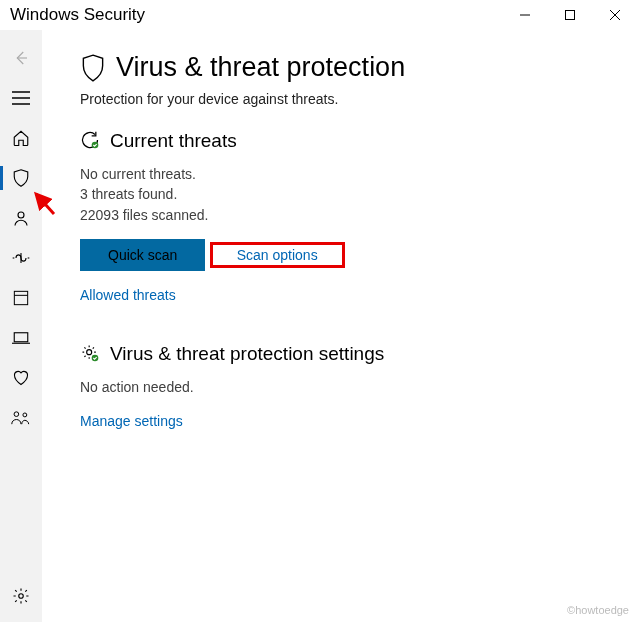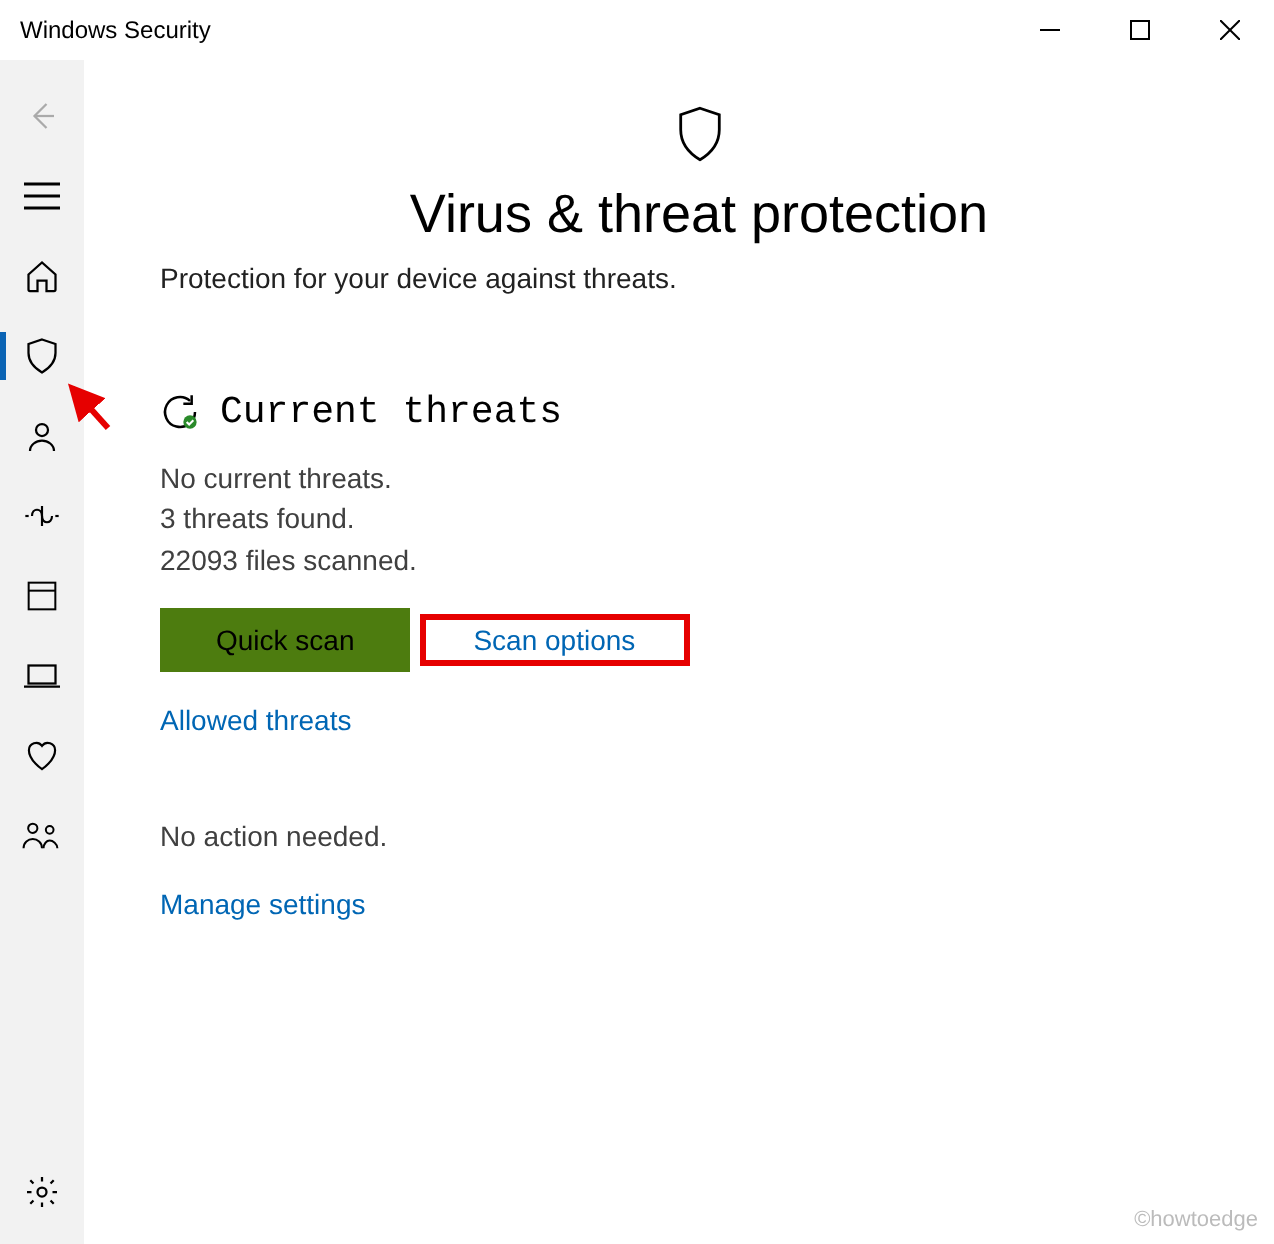--- a/index.html
+++ b/index.html
@@ -1,35 +1,35 @@
 <!DOCTYPE html>
 <html><head>
 <meta charset="utf-8">
 <style>
   * { box-sizing: border-box; margin: 0; padding: 0; }
   html, body { width: 637px; height: 622px; font-family: "Segoe UI", sans-serif; background: #fff; color: #000; overflow: hidden; position: relative; }
-  .titlebar { height: 30px; display: flex; align-items: center; padding-left: 10px; font-size: 12px; }
+  .titlebar { height: 30px; display: flex; align-items: center; padding-left: 10px; font-size: 17px; }
   .titlebar-title { flex: 1; }
   .winbtn { width: 45px; height: 30px; display: flex; align-items: center; justify-content: center; cursor: default; }
   .winbtn svg { width: 10px; height: 10px; }
   .body { display: flex; height: calc(100% - 30px); }
   .sidebar { width: 42px; background: #f2f2f2; display: flex; flex-direction: column; align-items: center; padding-top: 8px; position: relative; }
   .back { width: 42px; height: 40px; display: flex; align-items: center; justify-content: center; color: #888; }
   .nav { width: 42px; height: 40px; display: flex; align-items: center; justify-content: center; color: #000; cursor: default; }
   .nav.selected::before { content: ""; position: absolute; left: 0; width: 3px; height: 24px; background: #0b64b4; }
   .spacer { flex: 1; }
   .main { flex: 1; padding: 22px 18px 18px 38px; overflow: hidden; }
-  .page-header { display: flex; align-items: center; gap: 10px; margin-bottom: 8px; flex-direction: column; }
+  .page-header { display: flex; align-items: center; gap: 10px; margin-bottom: 8px; }
   .page-header h1 { font-weight: 400; font-size: 27px; }
-  .subtitle { font-size: 14px; color: #222; margin-bottom: 48px; }
+  .subtitle { font-size: 14px; color: #222; margin-bottom: 23px; }
   .section { margin-bottom: 40px; }
-  .section-header { display: flex; align-items: center; gap: 10px; margin-bottom: 12px; font-family: Liberation Mono, monospace; }
+  .section-header { display: flex; align-items: flex-start; gap: 10px; margin-bottom: 12px; }
   .section-header h2 { font-weight: 400; font-size: 19px; }
   .status-line { font-size: 14px; line-height: 1.45; color: #404040; }
-  .btn { display: inline-block; background: #4d7c0f; border: none; padding: 8px 28px; font-size: 14px; margin-top: 14px; cursor: default; font-family: inherit; }
+  .btn { display: inline-block; background: #0369a1; border: none; padding: 8px 28px; font-size: 14px; margin-top: 14px; cursor: default; font-family: inherit; }
   .link { display: block; font-size: 14px; color: #0066b4; margin-top: 16px; cursor: default; width: fit-content; }
   .highlight-box { border: 3px solid #e60000; padding: 2px 24px; display: inline-block; margin-top: 0; }
   .highlight-box .link { margin-top: 0; }
   .arrow { position: absolute; left: 30px; top: 190px; pointer-events: none; }
   .watermark { position: absolute; right: 8px; bottom: 6px; font-size: 11px; color: #bbb; }
   svg { display: block; }
 </style>
 </head>
 <body>
 
@@ -156,20 +156,31 @@
 
       <button class="btn">Quick scan</button>
 
       <div class="highlight-box">
         <span class="link">Scan options</span>
       </div>
       <span class="link">Allowed threats</span>
     </div>
 
     <div class="section">
+      <div class="section-header">
+        <span>
+          <svg width="20" height="20" viewBox="0 0 24 24">
+              <circle cx="11" cy="11" r="3" fill="none" stroke="#000" stroke-width="1.4"></circle>
+              <path d="M11 3v2M11 17v2M3 11h2M17 11h2M5.3 5.3l1.4 1.4M15.3 15.3l1.4 1.4M5.3 16.7l1.4-1.4M15.3 6.7l1.4-1.4" stroke="#000" stroke-width="1.4"></path>
+              <circle cx="18" cy="18" r="4" fill="#2a8a2a"></circle>
+              <path d="M16 18l1.5 1.5L20 17" fill="none" stroke="#fff" stroke-width="1.3"></path>
+            </svg>
+        </span>
+        <h2>Virus &amp; threat protection settings</h2>
+      </div>
       <div class="status-line">No action needed.</div>
       <span class="link">Manage settings</span>
     </div>
   </div>
 </div>
 
 <svg class="arrow" width="30" height="30">
   <defs>
       <marker id="ah" markerWidth="6" markerHeight="6" refX="5" refY="3" orient="auto">
         <path d="M0,0 L6,3 L0,6 Z" fill="#e60000"></path>

